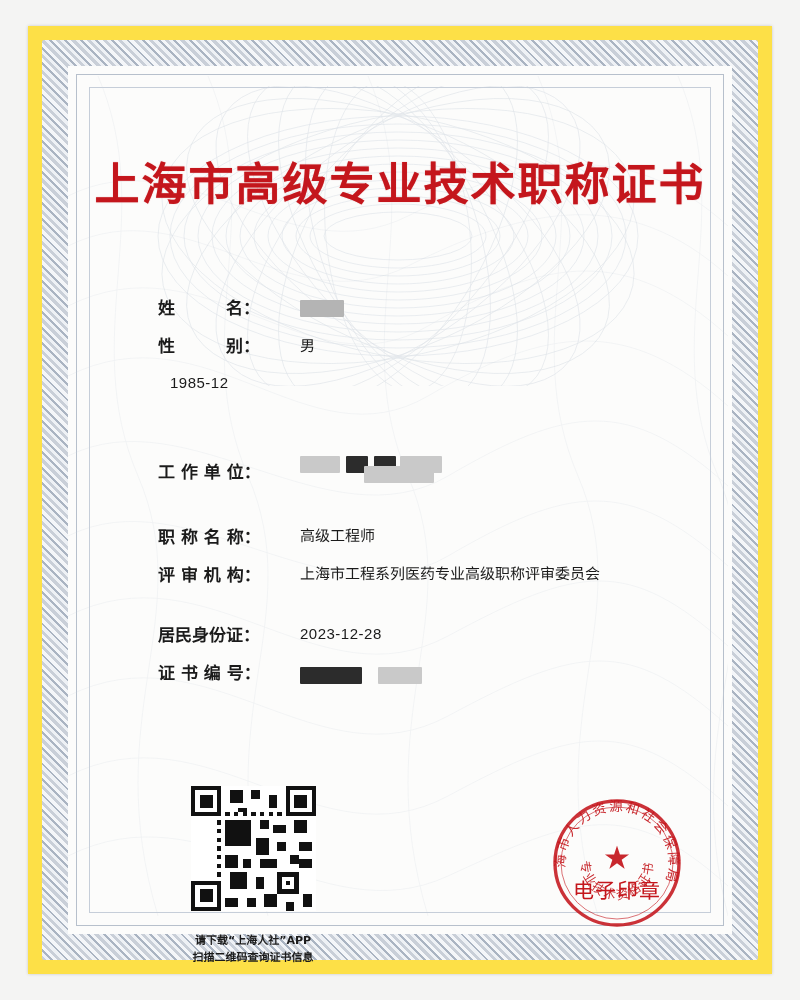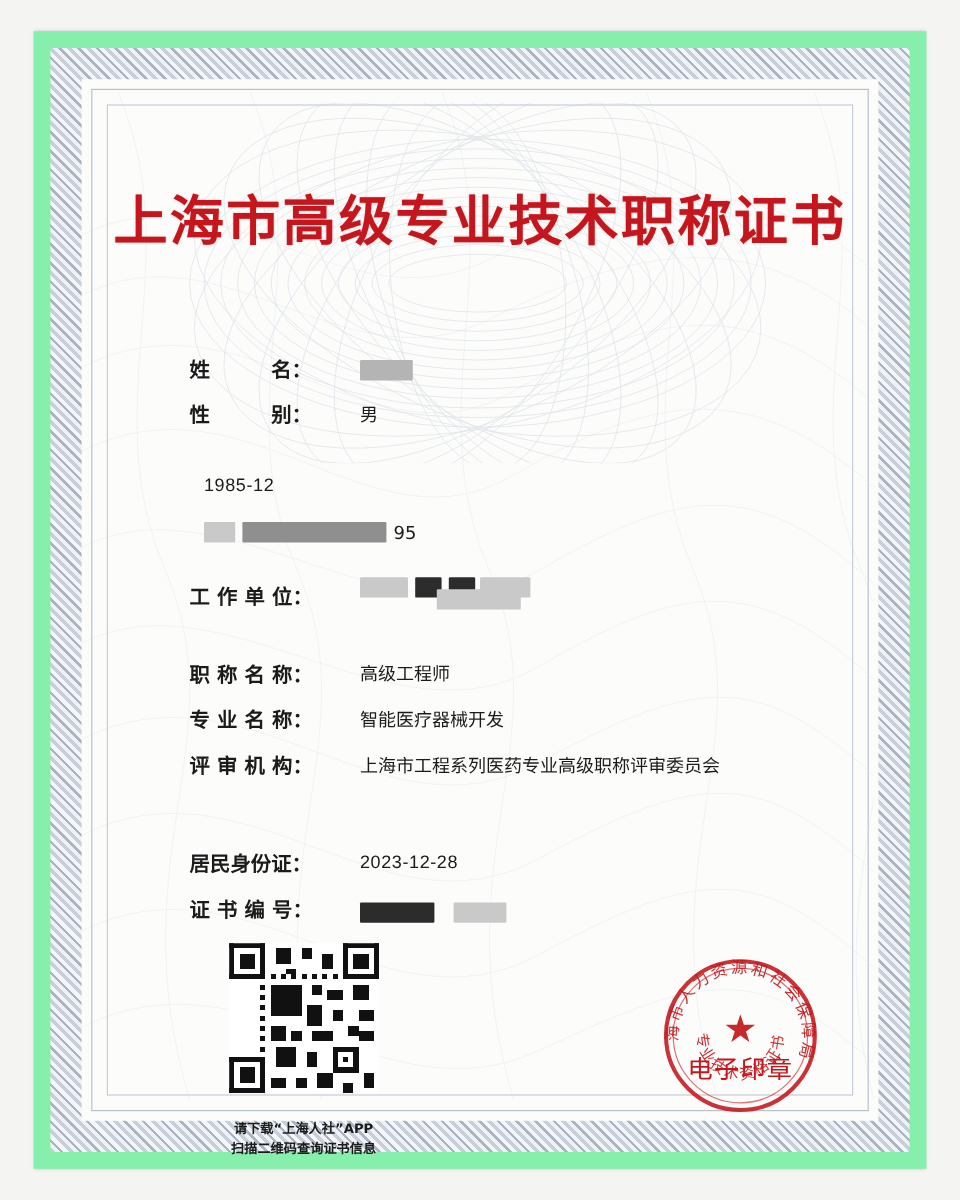--- a/index.html
+++ b/index.html
@@ -21,21 +21,21 @@
     width: 800px;
     height: 1000px;
     background: #f4f4f3;
   }
   .paper {
     position: absolute;
     left: 28px;
     top: 26px;
     width: 744px;
     height: 948px;
-    background: #86efac;
+    background: #fde047;
     box-shadow: 0 0 3px rgba(0,0,0,0.18);
   }
 
   
   .border-outer {
     position: absolute;
     left: 14px;
     top: 14px;
     right: 14px;
     bottom: 14px;
@@ -133,21 +133,20 @@
     font-family: "DejaVu Sans", "Liberation Sans", sans-serif;
     font-size: 15px;
     color: #1b1b1b;
     line-height: 1.5;
     padding-top: 2px;
   }
   .value.num {
     font-family: "Liberation Sans", sans-serif;
     font-size: 15px;
     letter-spacing: 0.5px;
-    margin-top: 22px;
   }
 
   .group-gap { height: 27px; }
   .group-gap-sm { height: 22px; }
 
   
   .redact {
     display: inline-block;
     vertical-align: middle;
     height: 17px;
@@ -285,27 +284,20 @@
         <div class="label">性　　　别：</div>
         <div class="value">男</div>
       </div>
 
       <div class="row">
         <div class="value num">1985-12</div>
       </div>
 
 
       <div class="row">
-        <div class="value">
-          <div class="redact-row">
-            <span class="redact light" style="width:26px;"></span>
-            <span class="redact mid" style="width:120px;"></span>
-            <span class="num">95</span>
-          </div>
-        </div>
       </div>
 
       <div class="row">
         <div class="label">工 作 单 位：</div>
         <div class="value">
           <div class="redact-row" style="flex-wrap:wrap; row-gap:4px;">
             <span class="redact light" style="width:40px;"></span>
             <span class="redact dark" style="width:22px;"></span>
             <span class="redact dark" style="width:22px;"></span>
             <span class="redact light" style="width:42px; margin-left:-2px;"></span>
@@ -314,24 +306,20 @@
         </div>
       </div>
 
       <div class="group-gap"></div>
 
       <div class="row">
         <div class="label">职 称 名 称：</div>
         <div class="value">高级工程师</div>
       </div>
 
-      <div class="row">
-        <div class="label">专 业 名 称：</div>
-        <div class="value">智能医疗器械开发</div>
-      </div>
 
       <div class="row">
         <div class="label">评 审 机 构：</div>
         <div class="value" style="max-width:330px;">上海市工程系列医药专业高级职称评审委员会</div>
       </div>
 
       <div class="group-gap-sm"></div>
 
       <div class="row">
         <div class="label">居民身份证：</div>

